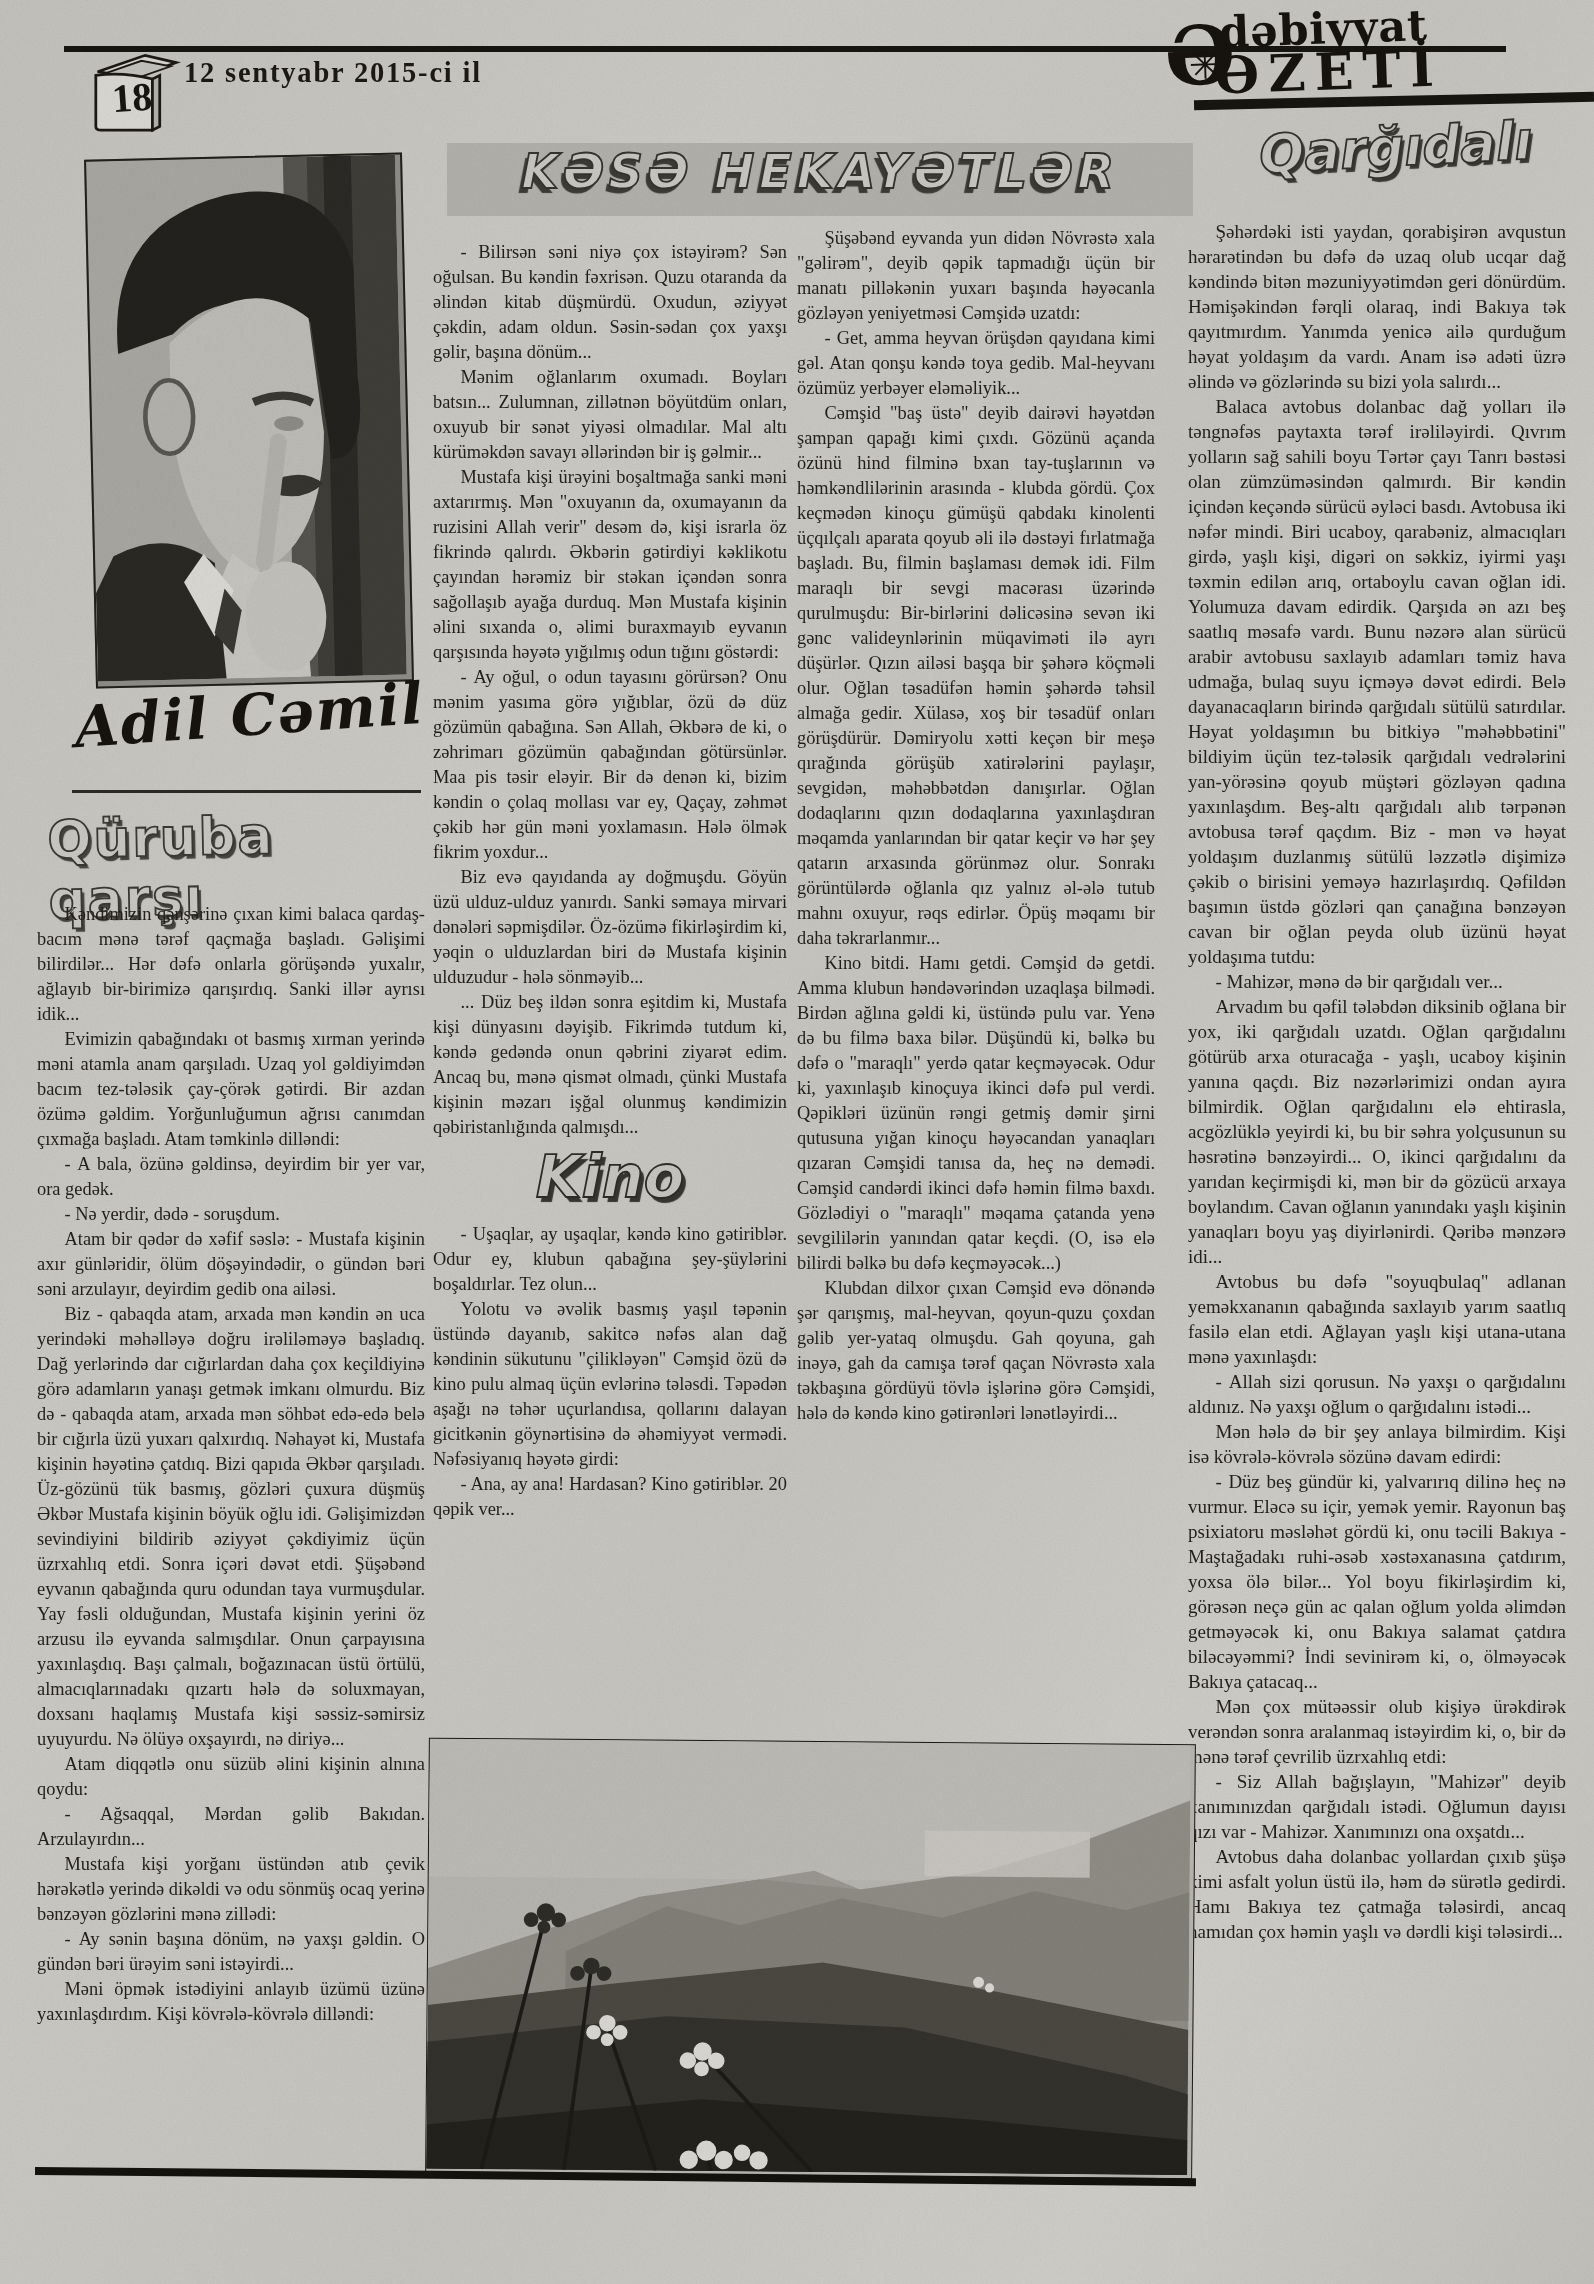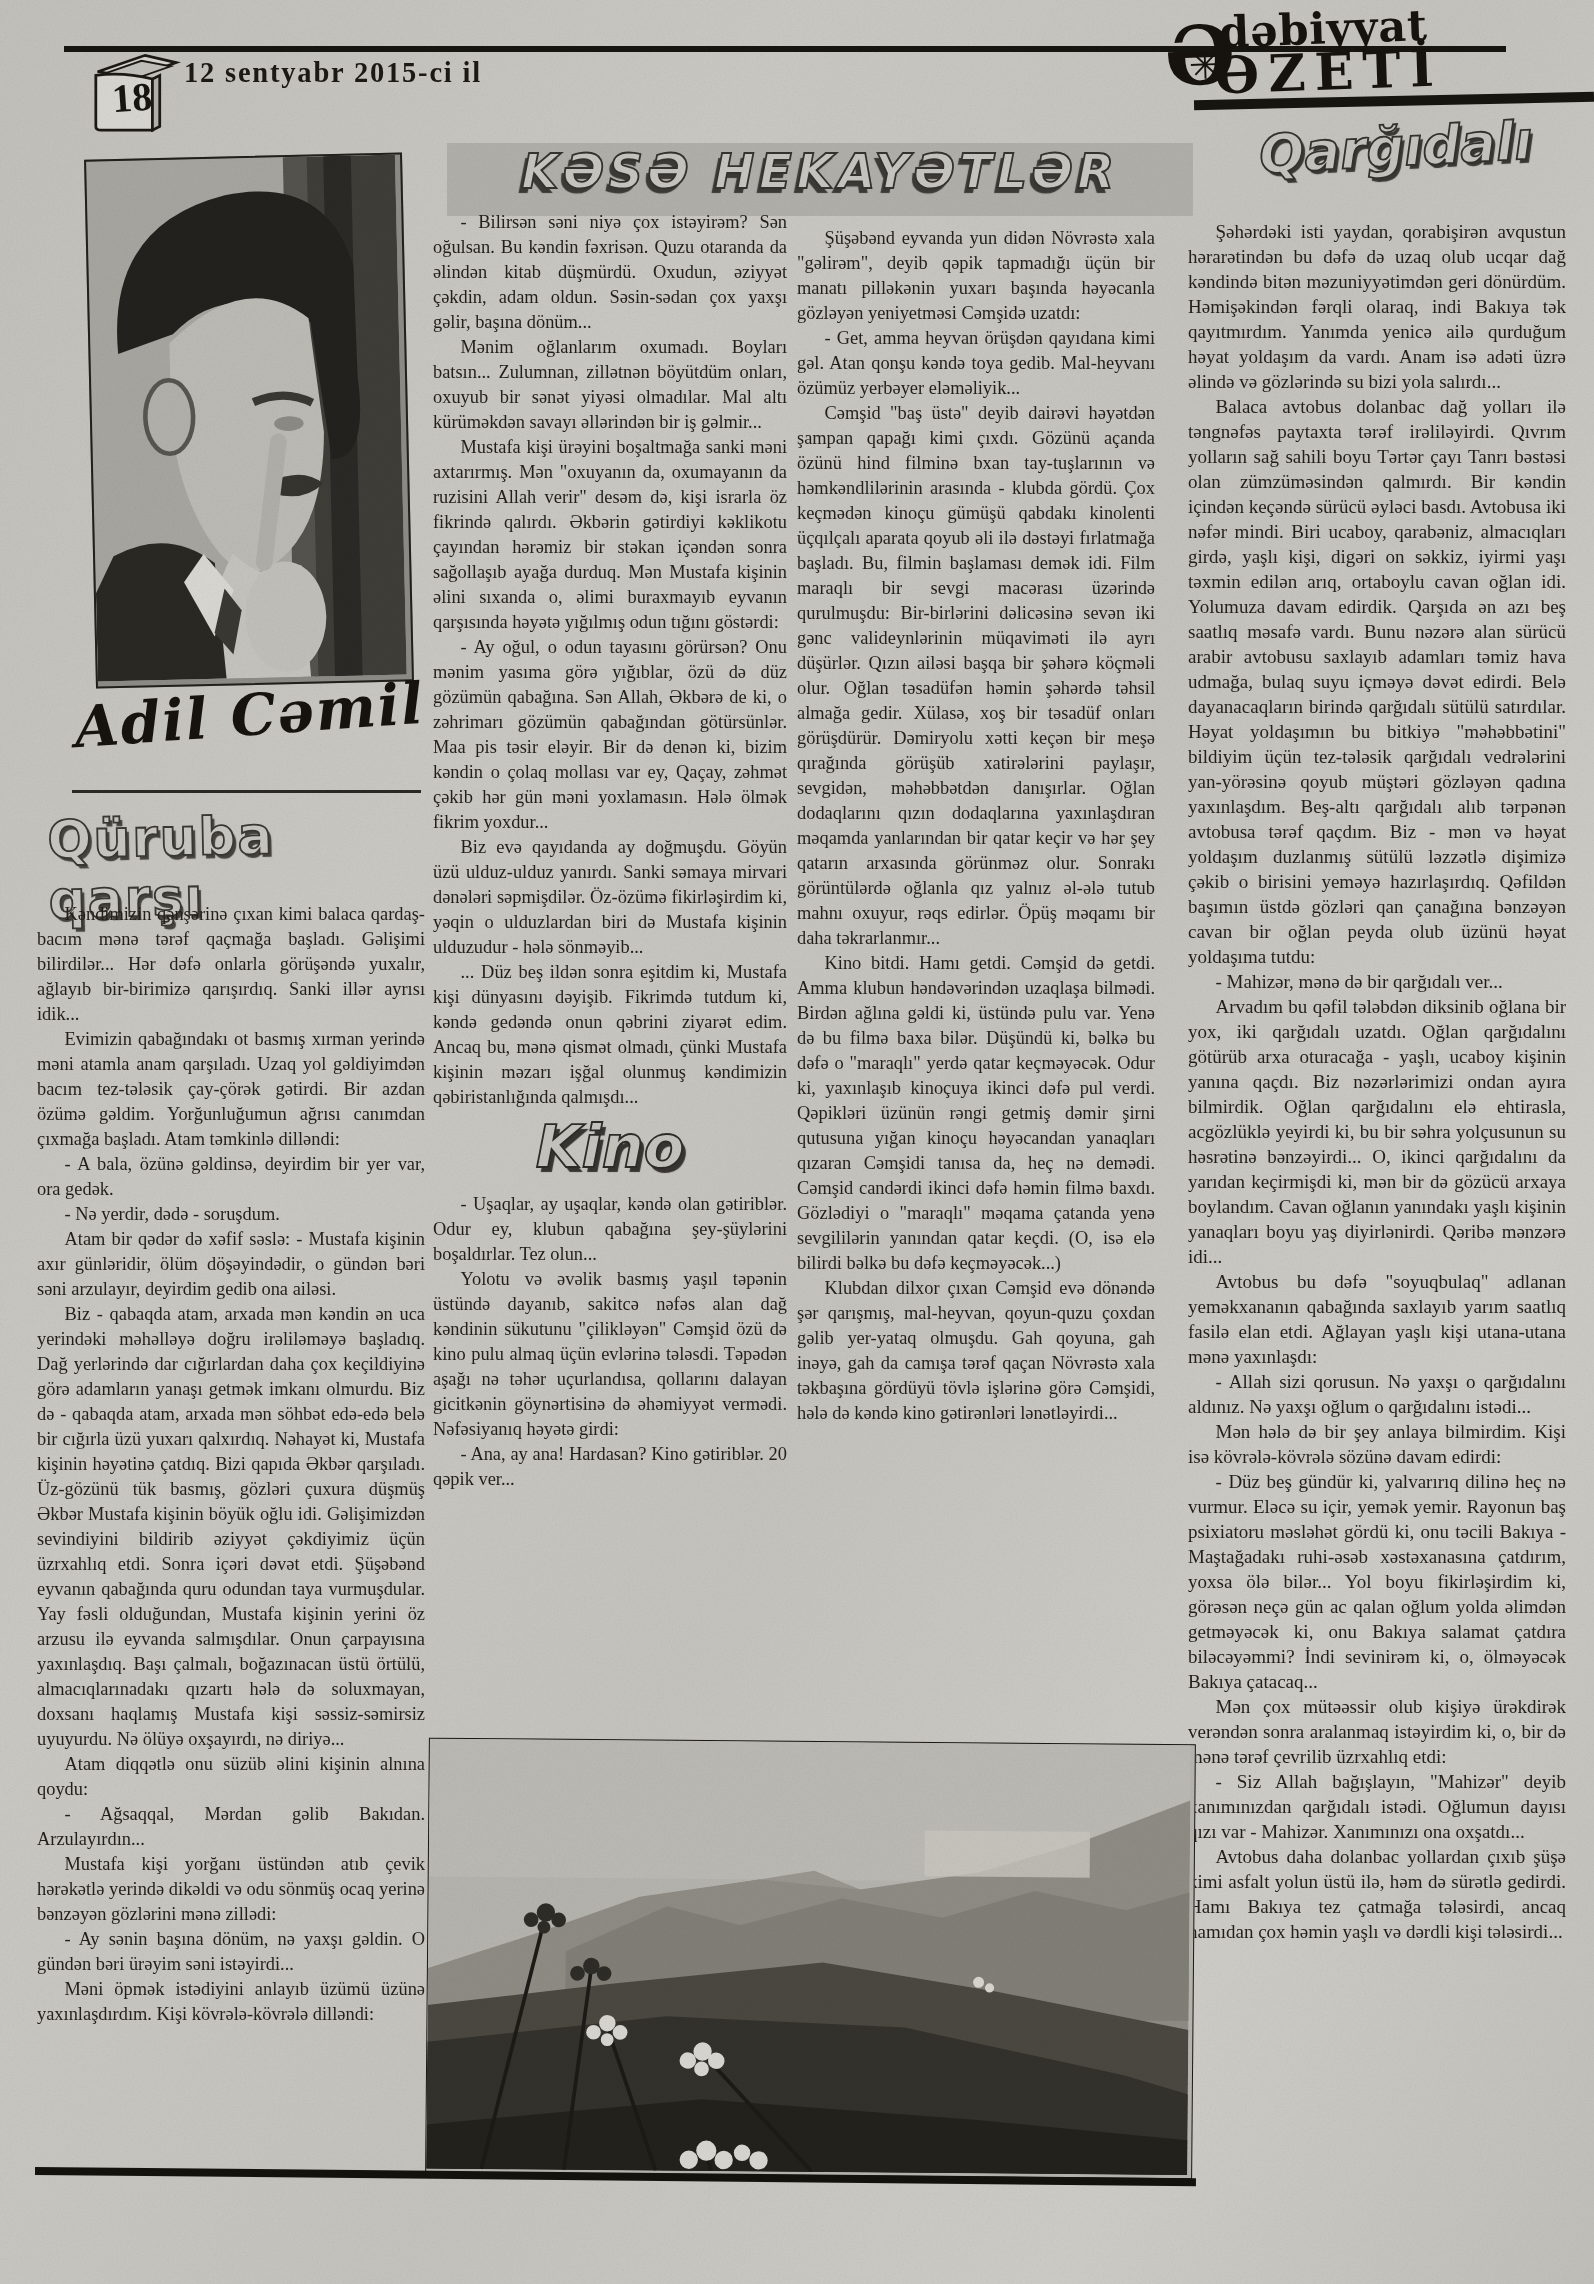--- a/index.html
+++ b/index.html
@@ -41,21 +41,21 @@
        font-size:59px;color:#c6c4be;-webkit-text-stroke:1.8px #2e2c28;text-shadow:3.7px 4.6px 0.9px #373531;}
   
   .signature{left:61px;top:681px;width:377px;text-align:center;
        font-family:"DejaVu Serif",serif;font-style:italic;font-weight:bold;font-size:57px;
        color:#16130e;transform:rotate(-4deg);letter-spacing:1.8px;white-space:nowrap;}
   .sig-rule{left:72px;top:790px;width:349px;height:2.8px;background:#2b2925;}
   
   .col{font-size:18.4px;line-height:25px;text-align:justify;color:#221f1a;overflow:hidden;}
   .col p{margin:0;text-indent:27.5px;}
   .c1{left:37px;top:902px;width:388px;height:1256px;}
-  .c2{left:433px;top:210px;width:354px;height:1510px;}
+  .c2{left:433px;top:240px;width:354px;height:1510px;}
   .c3{left:797px;top:226px;width:358px;height:1517px;}
   .c4{left:1188px;top:219px;width:378px;height:2052px;font-size:19px;line-height:25px;}
   
   .portrait{left:90px;top:156px;width:314px;height:525px;border:2.8px solid #22201b;
             transform:rotate(-1.3deg);background:#8e8c86;overflow:hidden;}
   .landscape{left:427px;top:1741px;width:765px;height:433px;border:1.8px solid #1b1915;
              transform:rotate(0.5deg);background:#b7b5af;overflow:hidden;}
   .bottom-rule{left:35px;top:2167px;width:1161px;height:8.3px;background:#14120d;
                transform:rotate(0.55deg);transform-origin:left center;}
   svg{display:block;}
@@ -138,21 +138,21 @@
   <div class="abs col c2">
     <p>- Bilirsən səni niyə çox istəyirəm? Sən oğulsan. Bu kəndin fəxrisən. Quzu otaranda da əlindən kitab düşmürdü. Oxudun, əziyyət çəkdin, adam oldun. Səsin-sədan çox yaxşı gəlir, başına dönüm...</p>
     <p>Mənim oğlanlarım oxumadı. Boyları batsın... Zulumnan, zillətnən böyütdüm onları, oxuyub bir sənət yiyəsi olmadılar. Mal altı kürüməkdən savayı əllərindən bir iş gəlmir...</p>
     <p>Mustafa kişi ürəyini boşaltmağa sanki məni axtarırmış. Mən "oxuyanın da, oxumayanın da ruzisini Allah verir" desəm də, kişi israrla öz fikrində qalırdı. Əkbərin gətirdiyi kəklikotu çayından hərəmiz bir stəkan içəndən sonra sağollaşıb ayağa durduq. Mən Mustafa kişinin əlini sıxanda o, əlimi buraxmayıb eyvanın qarşısında həyətə yığılmış odun tığını göstərdi:</p>
     <p>- Ay oğul, o odun tayasını görürsən? Onu mənim yasıma görə yığıblar, özü də düz gözümün qabağına. Sən Allah, Əkbərə de ki, o zəhrimarı gözümün qabağından götürsünlər. Maa pis təsir eləyir. Bir də denən ki, bizim kəndin o çolaq mollası var ey, Qaçay, zəhmət çəkib hər gün məni yoxlamasın. Hələ ölmək fikrim yoxdur...</p>
     <p>Biz evə qayıdanda ay doğmuşdu. Göyün üzü ulduz-ulduz yanırdı. Sanki səmaya mirvari dənələri səpmişdilər. Öz-özümə fikirləşirdim ki, yəqin o ulduzlardan biri də Mustafa kişinin ulduzudur - hələ sönməyib...</p>
     <p>... Düz beş ildən sonra eşitdim ki, Mustafa kişi dünyasını dəyişib. Fikrimdə tutdum ki, kəndə gedəndə onun qəbrini ziyarət edim. Ancaq bu, mənə qismət olmadı, çünki Mustafa kişinin məzarı işğal olunmuş kəndimizin qəbiristanlığında qalmışdı...</p>
     <div class="h-kino">
       <span>Kino</span>
     </div>
-    <p>- Uşaqlar, ay uşaqlar, kəndə olan gətiriblər. Odur ey, klubun qabağına şey-şüylərini boşaldırlar. Tez olun...</p>
+    <p>- Uşaqlar, ay uşaqlar, kəndə kino gətiriblər. Odur ey, klubun qabağına şey-şüylərini boşaldırlar. Tez olun...</p>
     <p>Yolotu və əvəlik basmış yaşıl təpənin üstündə dayanıb, sakitcə nəfəs alan dağ kəndinin sükutunu "çilikləyən" Cəmşid özü də kino pulu almaq üçün evlərinə tələsdi. Təpədən aşağı nə təhər uçurlandısa, qollarını dalayan gicitkənin göynərtisinə də əhəmiyyət vermədi. Nəfəsiyanıq həyətə girdi:</p>
     <p>- Ana, ay ana! Hardasan? Kino gətiriblər. 20 qəpik ver...</p>
   </div>
 
   <div class="abs col c3">
     <p>Şüşəbənd eyvanda yun didən Növrəstə xala "gəlirəm", deyib qəpik tapmadığı üçün bir manatı pilləkənin yuxarı başında həyəcanla gözləyən yeniyetməsi Cəmşidə uzatdı:</p>
     <p>- Get, amma heyvan örüşdən qayıdana kimi gəl. Atan qonşu kəndə toya gedib. Mal-heyvanı özümüz yerbəyer eləməliyik...</p>
     <p>Cəmşid "baş üstə" deyib dairəvi həyətdən şampan qapağı kimi çıxdı. Gözünü açanda özünü hind filminə bxan tay-tuşlarının və həmkəndlilərinin arasında - klubda gördü. Çox keçmədən kinoçu gümüşü qabdakı kinolenti üçqılçalı aparata qoyub əli ilə dəstəyi fırlatmağa başladı. Bu, filmin başlaması demək idi. Film maraqlı bir sevgi macərası üzərində qurulmuşdu: Bir-birlərini dəlicəsinə sevən iki gənc valideynlərinin müqaviməti ilə ayrı düşürlər. Qızın ailəsi başqa bir şəhərə köçməli olur. Oğlan təsadüfən həmin şəhərdə təhsil almağa gedir. Xülasə, xoş bir təsadüf onları görüşdürür. Dəmiryolu xətti keçən bir meşə qırağında görüşüb xatirələrini paylaşır, sevgidən, məhəbbətdən danışırlar. Oğlan dodaqlarını qızın dodaqlarına yaxınlaşdıran məqamda yanlarından bir qatar keçir və hər şey qatarın arxasında görünməz olur. Sonrakı görüntülərdə oğlanla qız yalnız əl-ələ tutub mahnı oxuyur, rəqs edirlər. Öpüş məqamı bir daha təkrarlanmır...</p>
     <p>Kino bitdi. Hamı getdi. Cəmşid də getdi. Amma klubun həndəvərindən uzaqlaşa bilmədi. Birdən ağlına gəldi ki, üstündə pulu var. Yenə də bu filmə baxa bilər. Düşündü ki, bəlkə bu dəfə o "maraqlı" yerdə qatar keçməyəcək. Odur ki, yaxınlaşıb kinoçuya ikinci dəfə pul verdi. Qəpikləri üzünün rəngi getmiş dəmir şirni qutusuna yığan kinoçu həyəcandan yanaqları qızaran Cəmşidi tanısa da, heç nə demədi. Cəmşid candərdi ikinci dəfə həmin filmə baxdı. Gözlədiyi o "maraqlı" məqama çatanda yenə sevgililərin yanından qatar keçdi. (O, isə elə bilirdi bəlkə bu dəfə keçməyəcək...)</p>
     <p>Klubdan dilxor çıxan Cəmşid evə dönəndə şər qarışmış, mal-heyvan, qoyun-quzu çoxdan gəlib yer-yataq olmuşdu. Gah qoyuna, gah inəyə, gah da camışa tərəf qaçan Növrəstə xala təkbaşına gördüyü tövlə işlərinə görə Cəmşidi, hələ də kəndə kino gətirənləri lənətləyirdi...</p>

